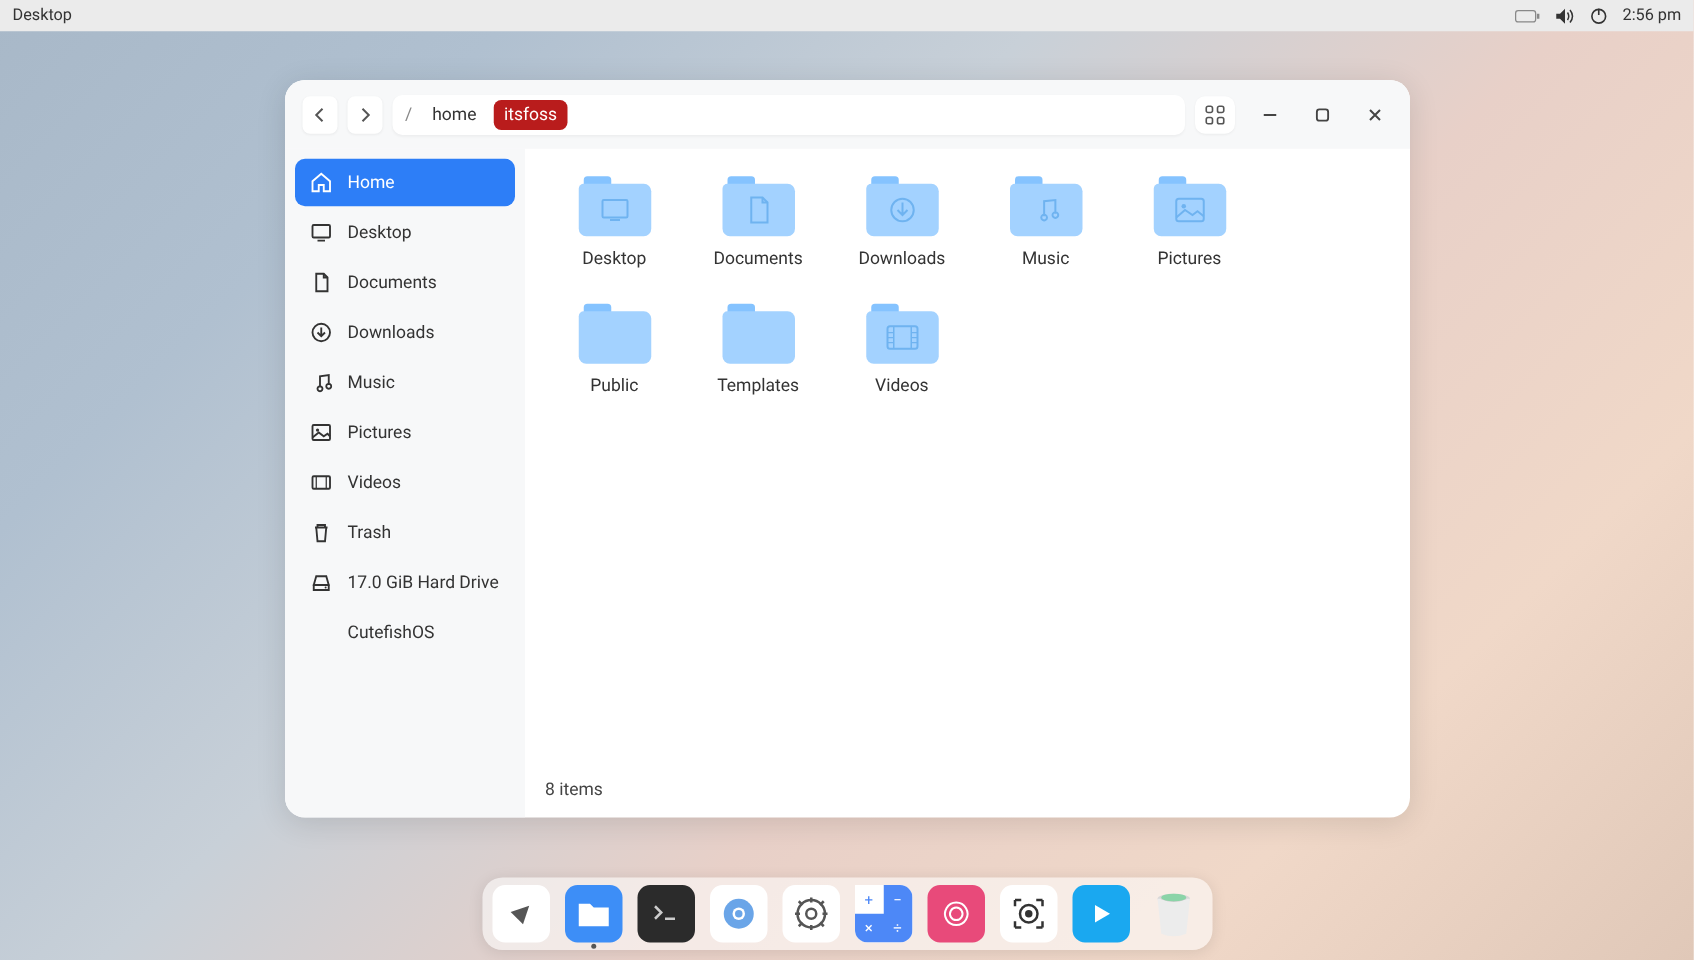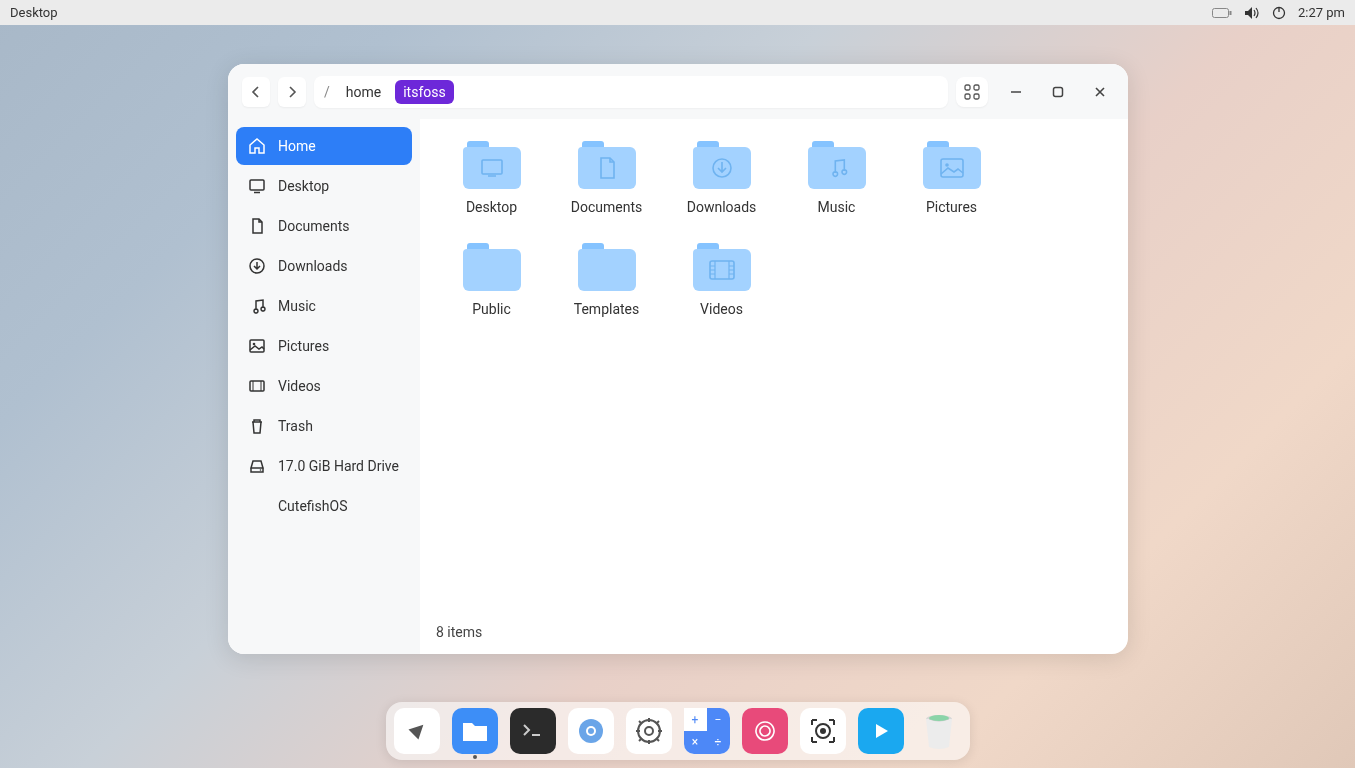--- a/index.html
+++ b/index.html
@@ -66,21 +66,21 @@
       border-radius: 8px;
       display: flex;
       align-items: center;
       padding: 0 8px;
       gap: 6px;
       font-size: 14px;
       color: #333;
       box-shadow: 0 1px 2px rgba(0,0,0,0.04);
     }
     .crumb { padding: 4px 8px; border-radius: 6px; }
-    .crumb.active { background: #6d28d9; color: #fff; }
+    .crumb.active { background: #b91c1c; color: #fff; }
     .crumb.sep { color:#888; padding:0 2px; }
     .view-toggle {
       width: 32px; height: 30px;
       background: #fff;
       border-radius: 8px;
       display:flex; align-items:center; justify-content:center;
       color:#555;
       box-shadow: 0 1px 2px rgba(0,0,0,0.05);
     }
     .win-ctrl {
@@ -211,21 +211,21 @@
         <path d="M1 5h3l4-4v12l-4-4H1z" fill="#333"></path>
         <path d="M10 4 Q12 7 10 10 M12 2 Q16 7 12 12" fill="none" stroke="#333" stroke-width="1.2"></path>
       </svg>
   </span>
   <span class="topbar-icon">
     <svg width="14" height="14" viewBox="0 0 14 14">
         <circle cx="7" cy="7" r="5.5" fill="none" stroke="#333" stroke-width="1.3"></circle>
         <line x1="7" y1="1" x2="7" y2="6" stroke="#333" stroke-width="1.3"></line>
       </svg>
   </span>
-  <span class="topbar-time">2:27 pm</span>
+  <span class="topbar-time">2:56 pm</span>
 </div>
 
 <div class="window">
   <div class="window-header">
     <div class="nav-btn">
       <svg width="10" height="12" viewBox="0 0 10 12">
           <path d="M7 1 L2 6 L7 11" fill="none" stroke="#555" stroke-width="1.6"></path>
         </svg>
     </div>
     <div class="nav-btn">

